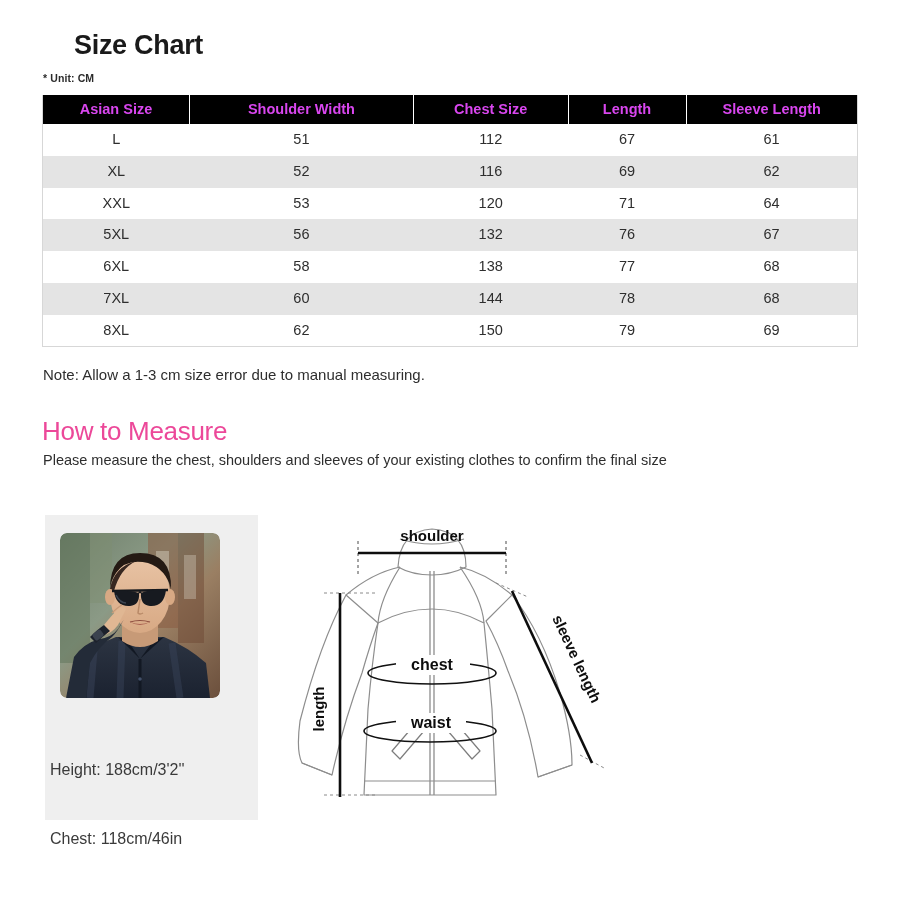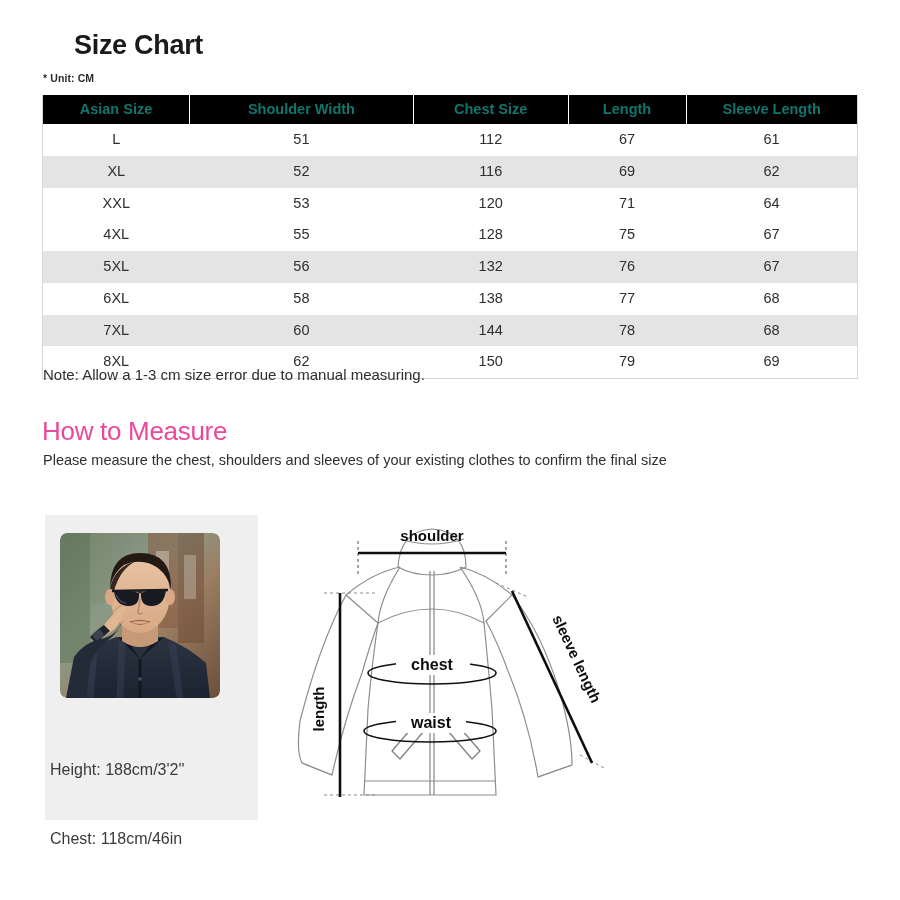--- a/index.html
+++ b/index.html
@@ -31,21 +31,21 @@
     position: absolute; left: 42px; top: 95px;
     width: 816px;
     border: 1px solid #d7d7d7;
     border-top: none;
   }
   table.size-table {
     width: 100%; border-collapse: collapse;
     font-size: 14.5px;
   }
   table.size-table thead th {
-    background: #000000; color: #0f766e;
+    background: #000000; color: #d946ef;
     font-weight: bold; font-size: 14.5px;
     padding: 5px 18px 6px;
     text-align: center;
     border-right: 1px solid #ffffff;
     line-height: 1.25;
   }
   table.size-table thead th:last-child { border-right: none; }
   table.size-table tbody td {
     text-align: center;
     padding: 5px 2px;
@@ -149,27 +149,20 @@
           <td>116</td>
           <td>69</td>
           <td>62</td>
         </tr>
         <tr class="odd">
           <td>XXL</td>
           <td>53</td>
           <td>120</td>
           <td>71</td>
           <td>64</td>
-        </tr>
-        <tr class="odd">
-          <td>4XL</td>
-          <td>55</td>
-          <td>128</td>
-          <td>75</td>
-          <td>67</td>
         </tr>
         <tr class="even">
           <td>5XL</td>
           <td>56</td>
           <td>132</td>
           <td>76</td>
           <td>67</td>
         </tr>
         <tr class="odd">
           <td>6XL</td>

